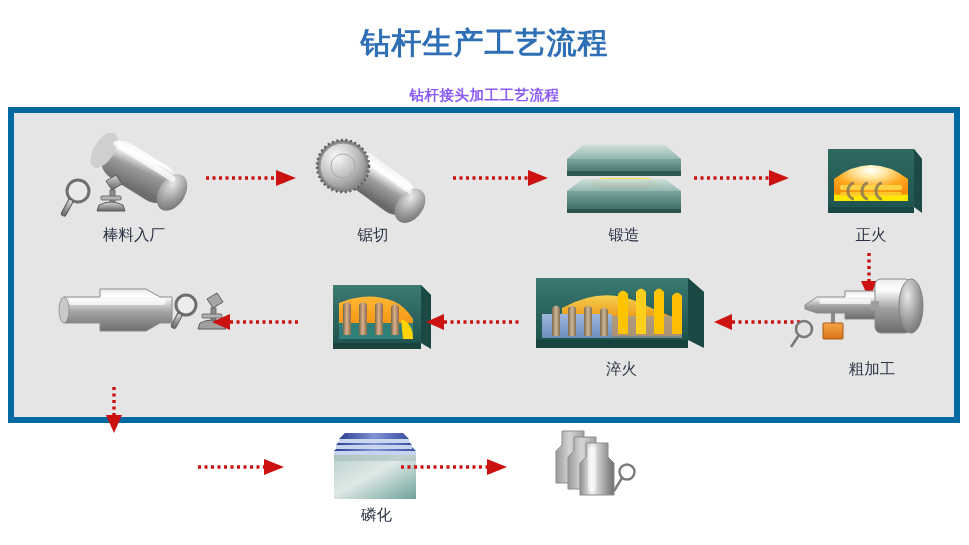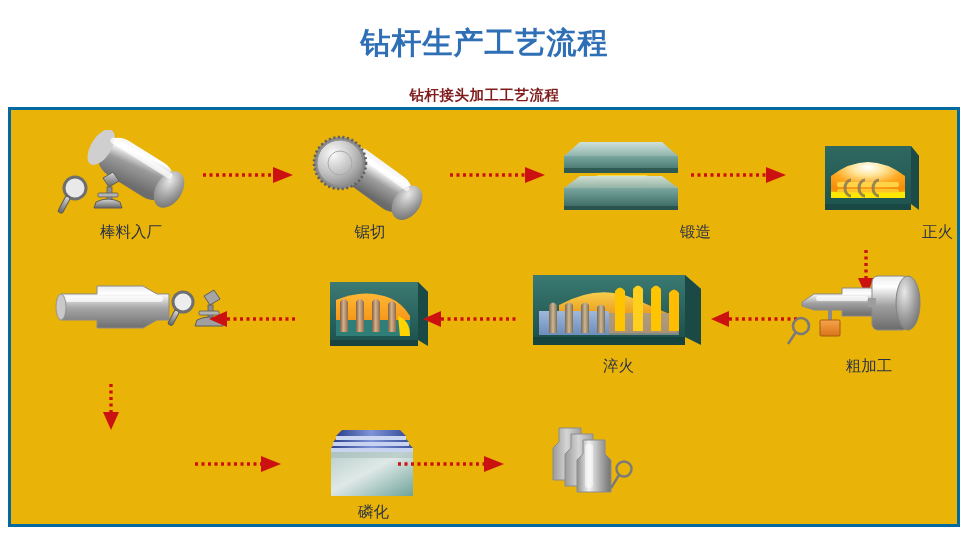--- a/index.html
+++ b/index.html
@@ -18,34 +18,34 @@
     text-align: center;
     color: #2f6fb5;
     font-size: 30px;
     font-weight: 700;
     line-height: 1;
     padding-top: 8px;
     letter-spacing: 1px;
   }
   #sub-title {
     text-align: center;
-    color: #7f1d1d;
+    color: #8b5cf6;
     font-size: 14.5px;
     font-weight: bold;
     margin-top: 28px;
     letter-spacing: .5px;
   }
   #flow-panel {
     position: absolute;
     left: 8px;
     top: 107px;
     width: 952px;
-    height: 420px;
-    background: #eab308;
-    border: 3px solid #0369a1;
+    height: 316px;
+    background: #e5e5e5;
+    border: 6px solid #0369a1;
     box-sizing: border-box;
   }
   .node {
     position: absolute;
     text-align: center;
   }
   .node-art {
     position: relative;
     width: 100%;
     height: 90px;
@@ -164,21 +164,21 @@
     <div class="node-label">锯切</div>
   </div>
 
   <div class="arrow" style="left:437px; top:56px;">
     <svg width="100" height="18" viewBox="0 0 100 18">
       <line x1="2" y1="9" x2="77" y2="9" stroke="#cc1111" stroke-width="3.4" stroke-dasharray="3 3.5"></line>
       <path d="M77 1 L97 9 L77 17 Z" fill="#cc1111"></path>
     </svg>
   </div>
 
-  <div class="node" style="left:520px; top:20px; width:180px;text-align:right;">
+  <div class="node" style="left:520px; top:20px; width:180px;">
     <div class="node-art">
       <svg width="150" height="90" viewBox="0 0 150 90">
         <defs>
           <linearGradient id="tealTop" x1="0" y1="0" x2="0" y2="1">
             <stop offset="0%" stop-color="#cfe0da"></stop>
               <stop offset="100%" stop-color="#8fb5ad"></stop>
           </linearGradient>
           <linearGradient id="tealFace" x1="0" y1="0" x2="0" y2="1">
             <stop offset="0%" stop-color="#7aa79f"></stop>
               <stop offset="100%" stop-color="#3f6f68"></stop>
@@ -213,21 +213,21 @@
     <div class="node-label">锻造</div>
   </div>
 
   <div class="arrow" style="left:678px; top:56px;">
     <svg width="100" height="18" viewBox="0 0 100 18">
       <line x1="2" y1="9" x2="77" y2="9" stroke="#cc1111" stroke-width="3.4" stroke-dasharray="3 3.5"></line>
       <path d="M77 1 L97 9 L77 17 Z" fill="#cc1111"></path>
     </svg>
   </div>
 
-  <div class="node" style="left:772px; top:20px; width:170px;text-align:right;">
+  <div class="node" style="left:772px; top:20px; width:170px;">
     <div class="node-art">
       <svg width="130" height="90" viewBox="0 0 130 90">
         <defs>
           <linearGradient id="furnTop" x1="0" y1="0" x2="1" y2="0">
             <stop offset="0%" stop-color="#4b7a74"></stop>
               <stop offset="60%" stop-color="#7fa9a2"></stop>
               <stop offset="100%" stop-color="#3e6a64"></stop>
           </linearGradient>
           <linearGradient id="furnBody" x1="0" y1="0" x2="0" y2="1">
             <stop offset="0%" stop-color="#2f6861"></stop>

